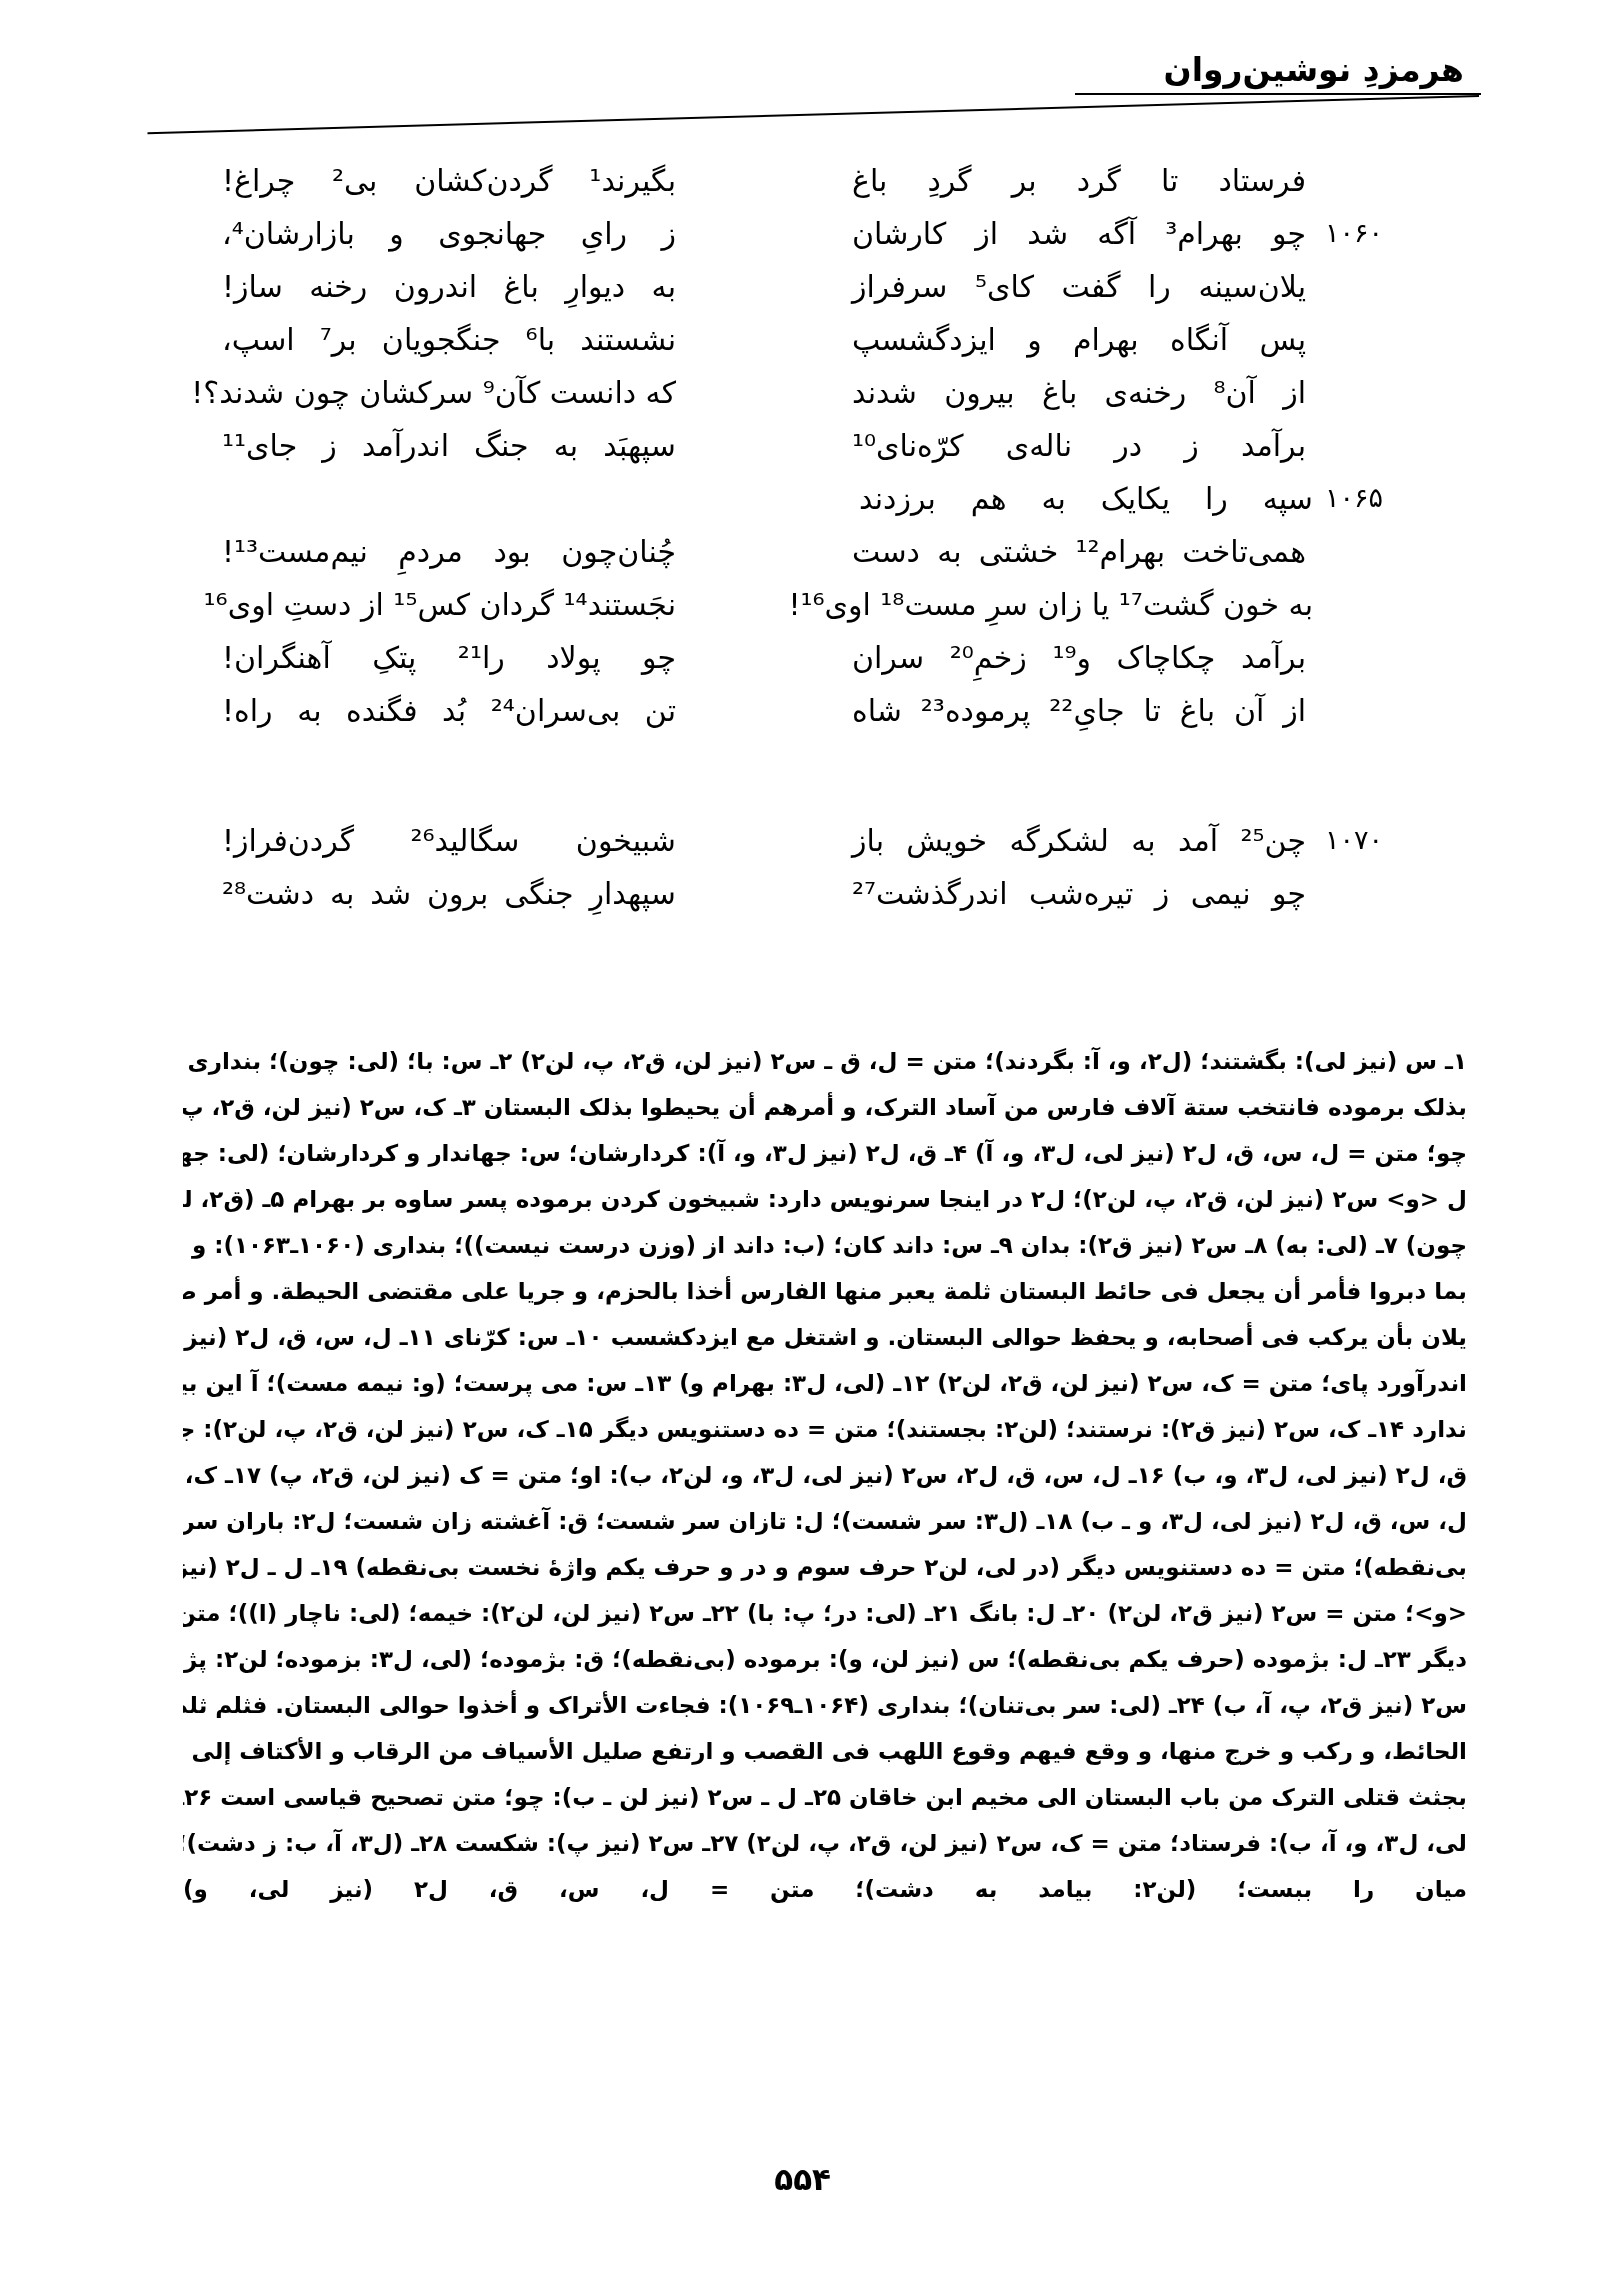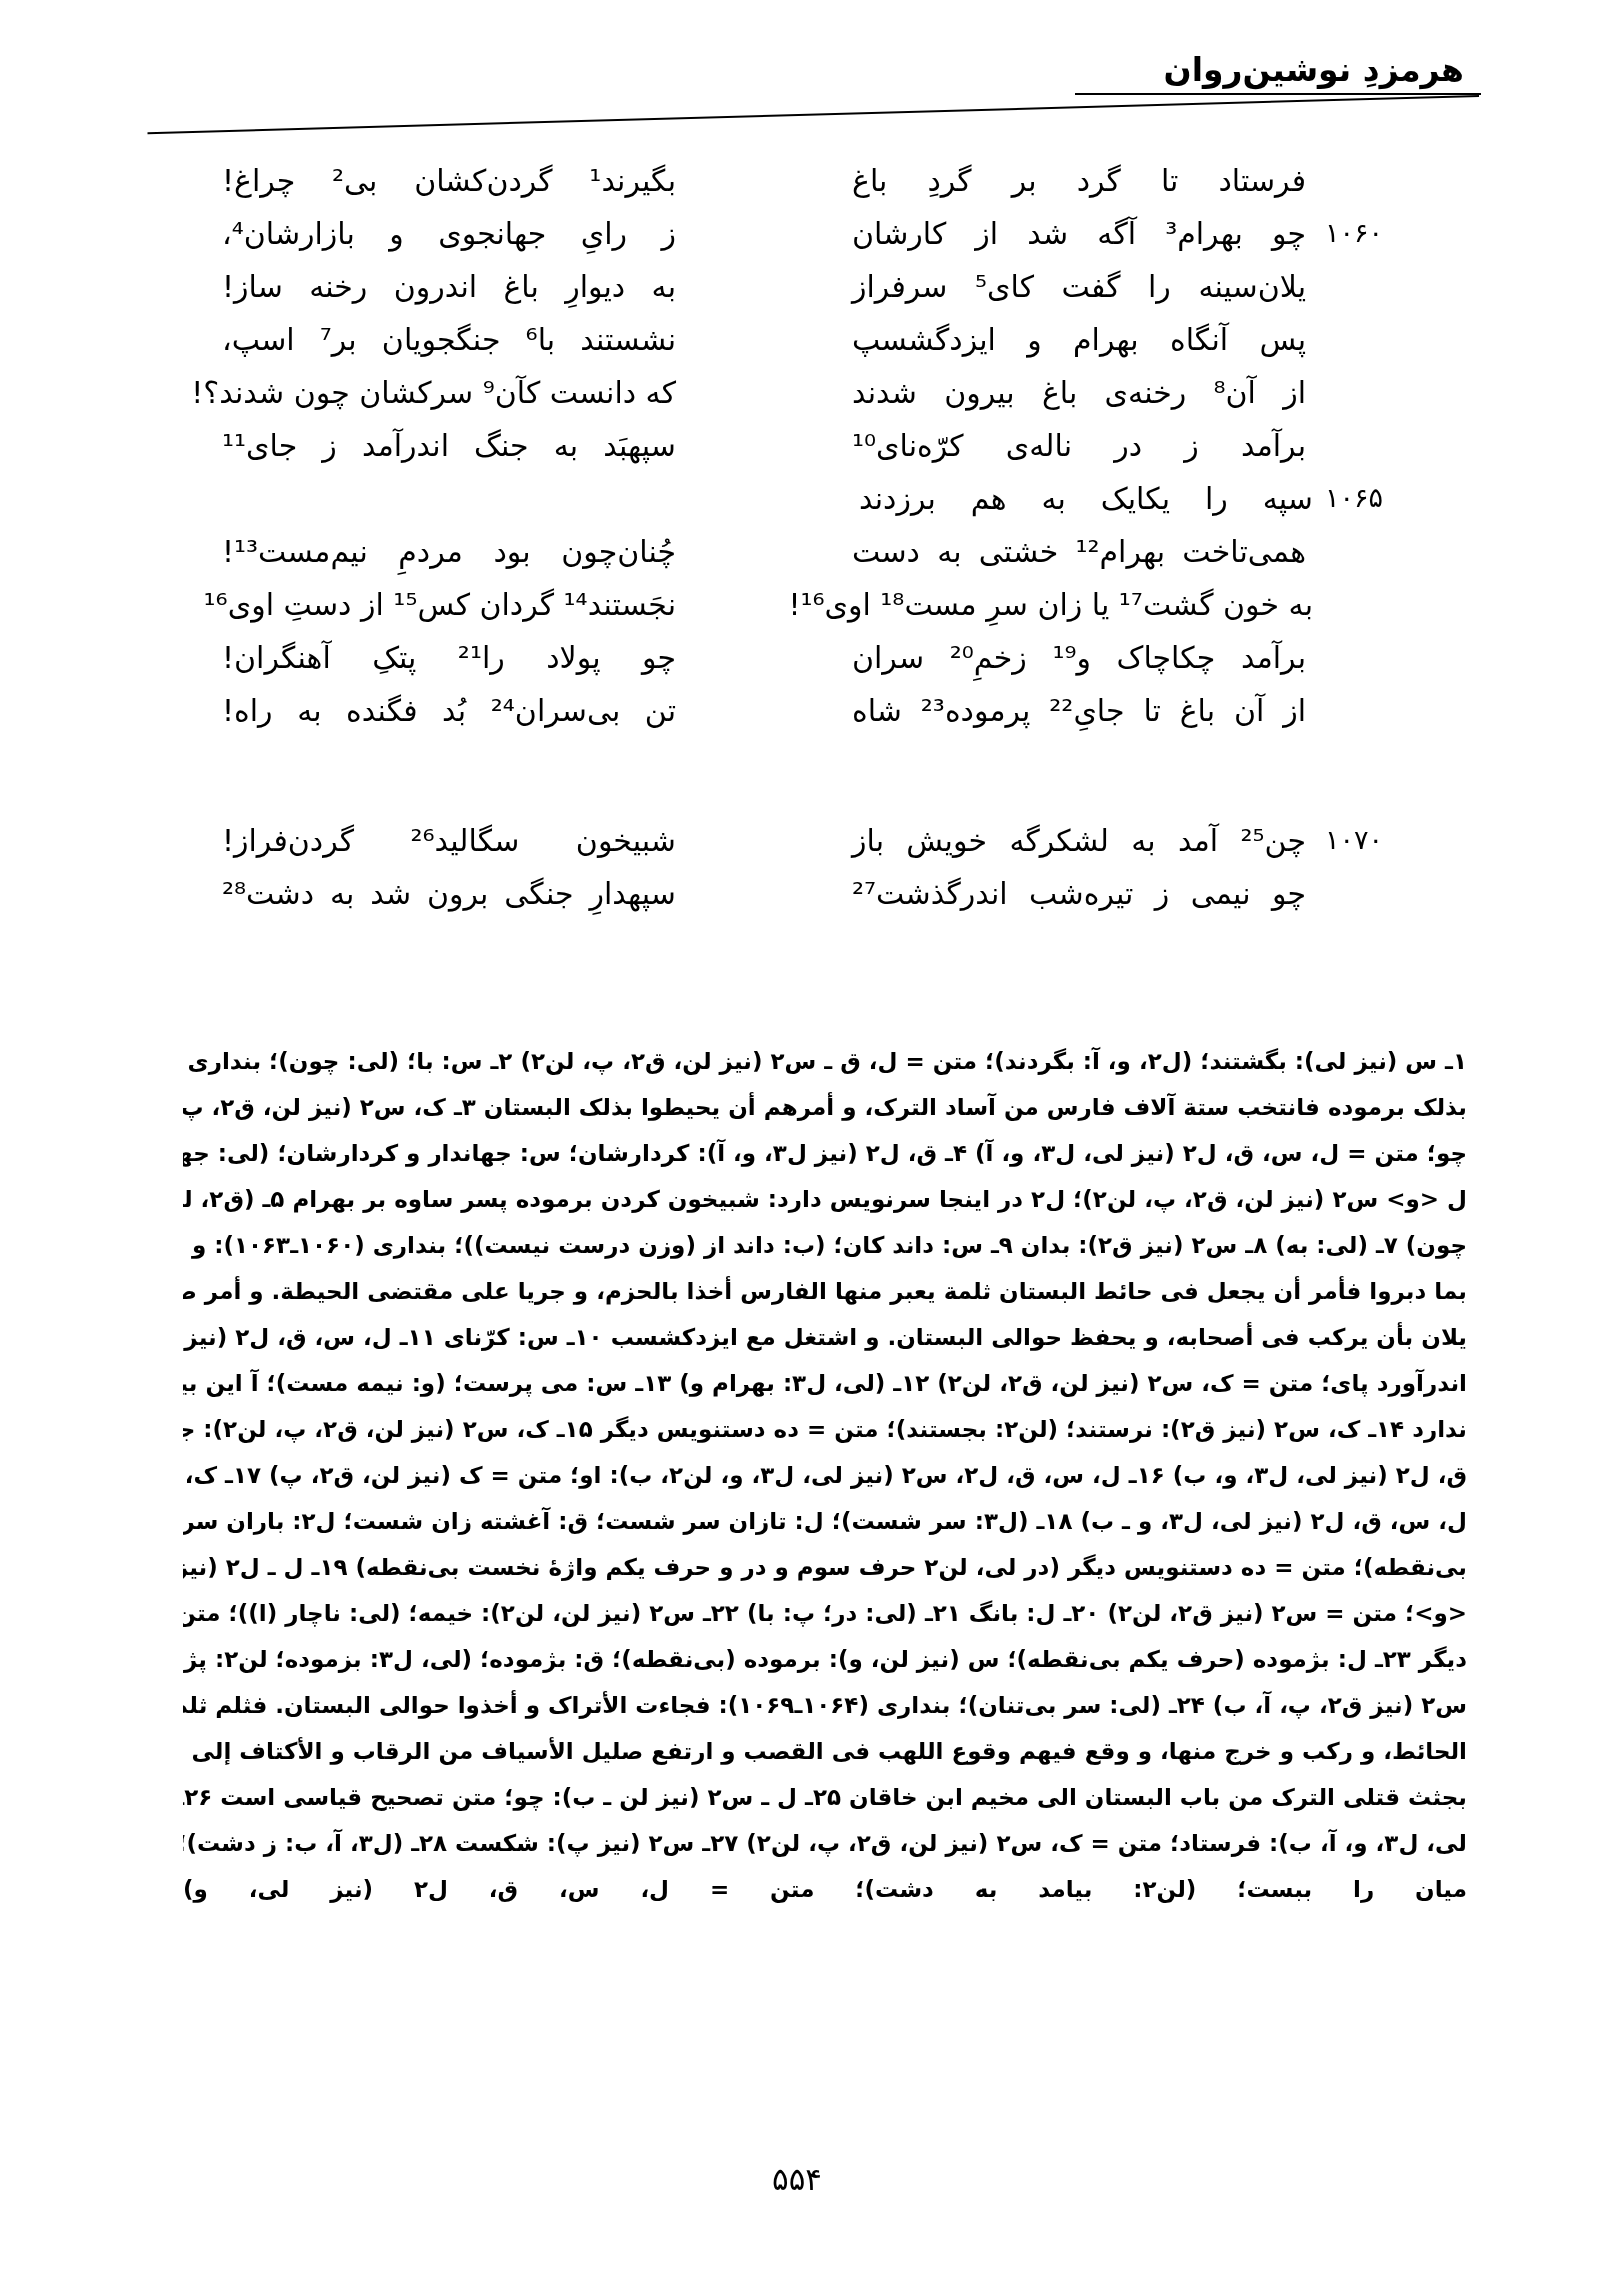--- a/index.html
+++ b/index.html
@@ -48,21 +48,21 @@
       position: absolute; top: 1038px; left: 183px; width: 1284px;
       direction: rtl; font-size: 23px; line-height: 46px;
       text-align: justify; font-weight: bold;
       font-family: "DejaVu Sans", sans-serif;
     }
     .note-line { display: block; white-space: nowrap; overflow: hidden; text-align: justify; text-align-last: justify; height: 46px; }
     .note-line.last { text-align-last: right; }
 
     .folio {
       position: absolute; top: 2161px; left: 763px; width: 68px;
-      text-align: center; font-size: 31px; font-weight: normal;
+      text-align: right; font-size: 31px; font-weight: bold;
     }
   </style>
 </head>
 <body>
 
 <div class="page">
 
   <div class="running-head">هرمزدِ نوشین‌روان</div>
   <div class="head-rule-right"></div>
   <div class="head-rule"></div>

